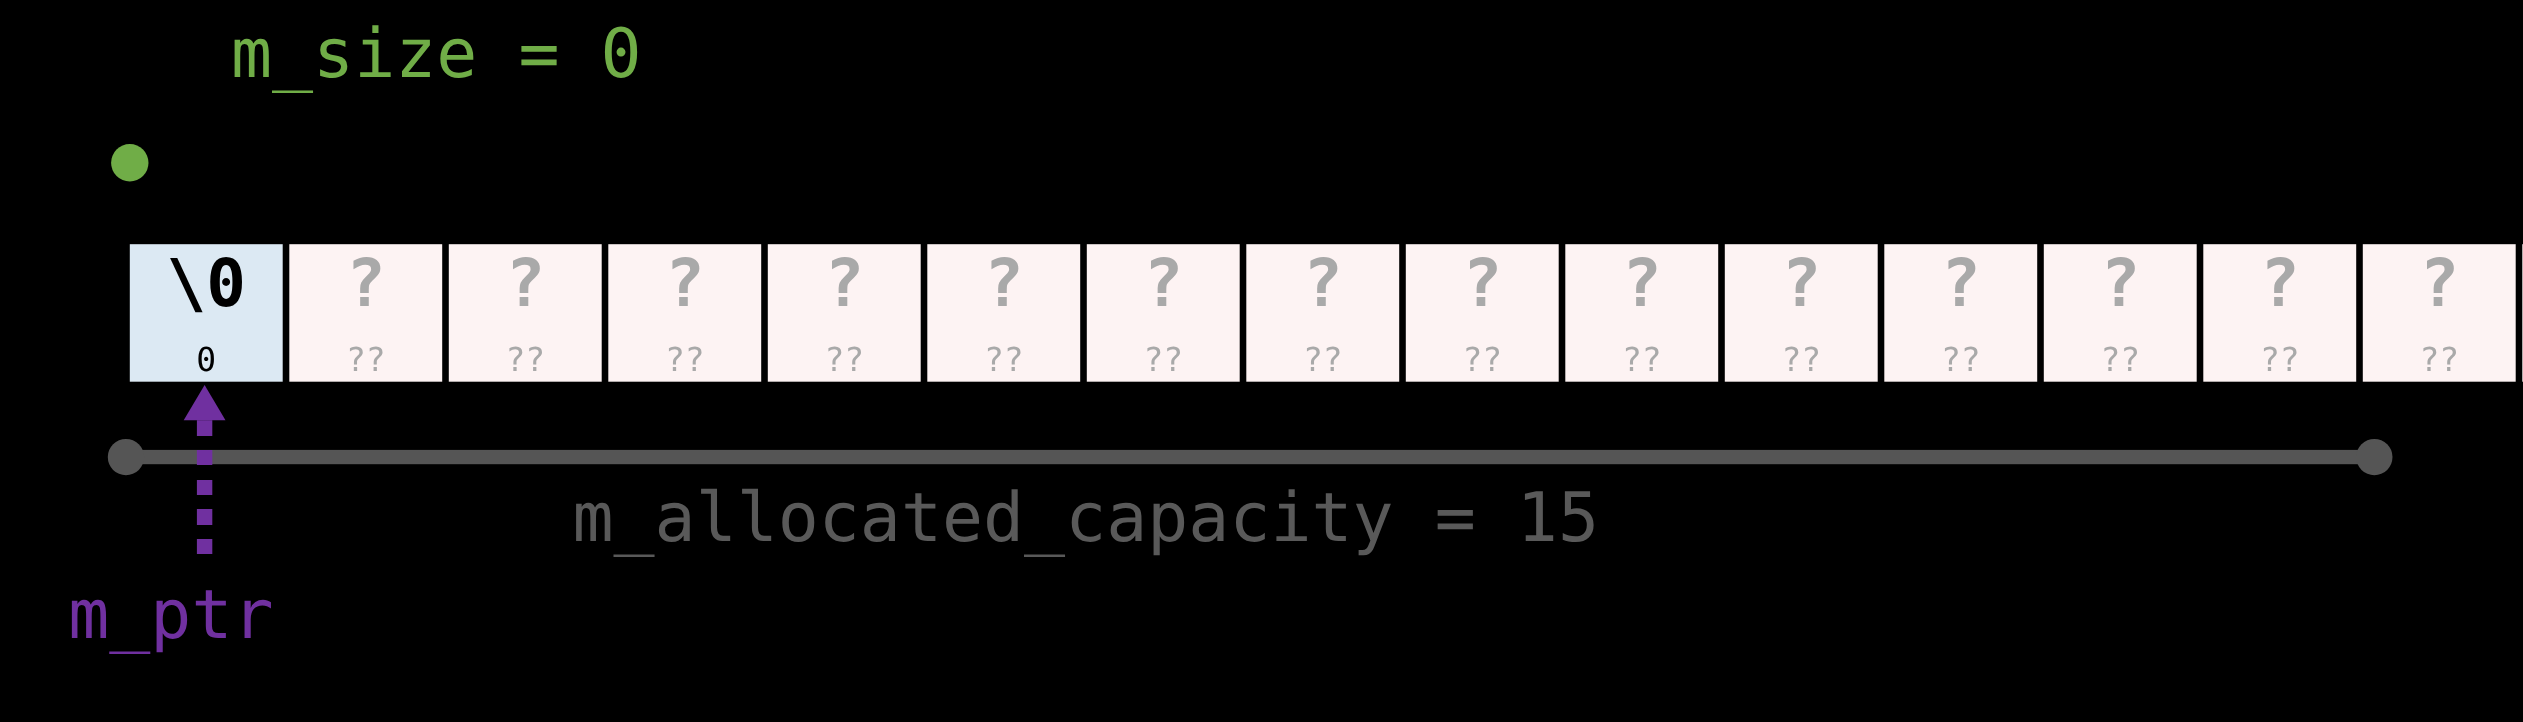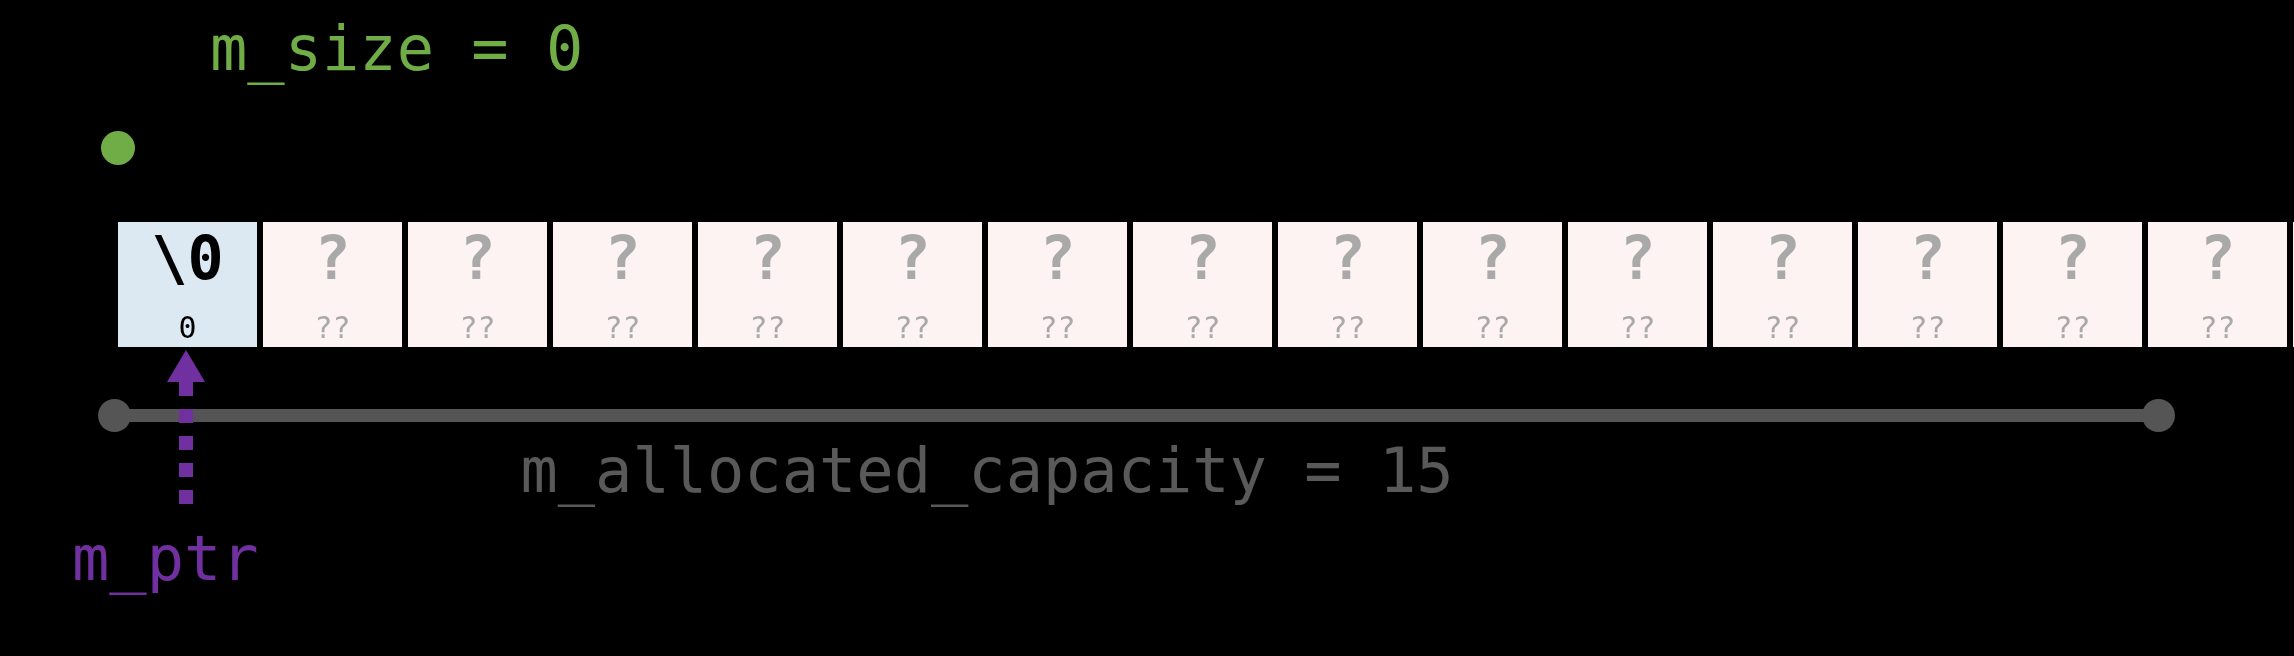--- a/index.html
+++ b/index.html
@@ -135,21 +135,21 @@
     width: 14px;
     height: 130px;
     background-image: repeating-linear-gradient(
       to bottom,
       #7030a0 0px, #7030a0 14px,
       transparent 14px, transparent 27px
     );
   }
   #ptr-label {
     position: absolute;
-    left: 72px;
+    left: 62px;
     top: 528px;
     font-size: 62px;
     line-height: 1;
     color: #7030a0;
     white-space: pre;
   }
 </style>
 </head>
 <body>
 

